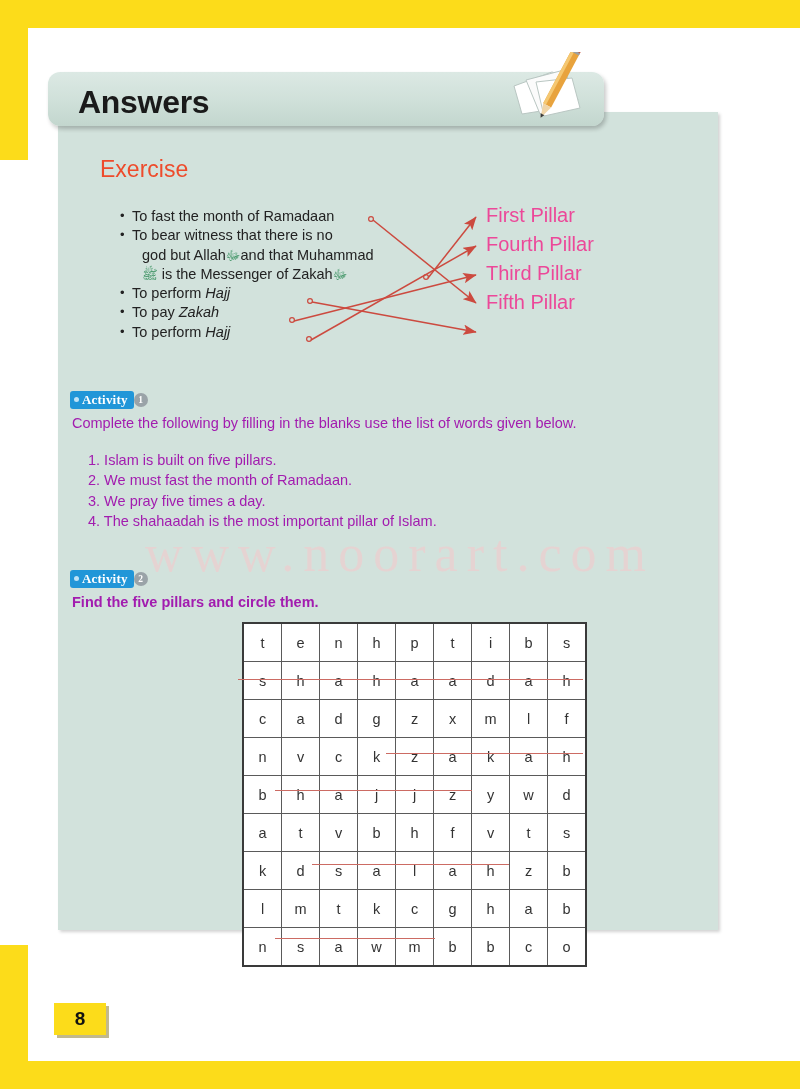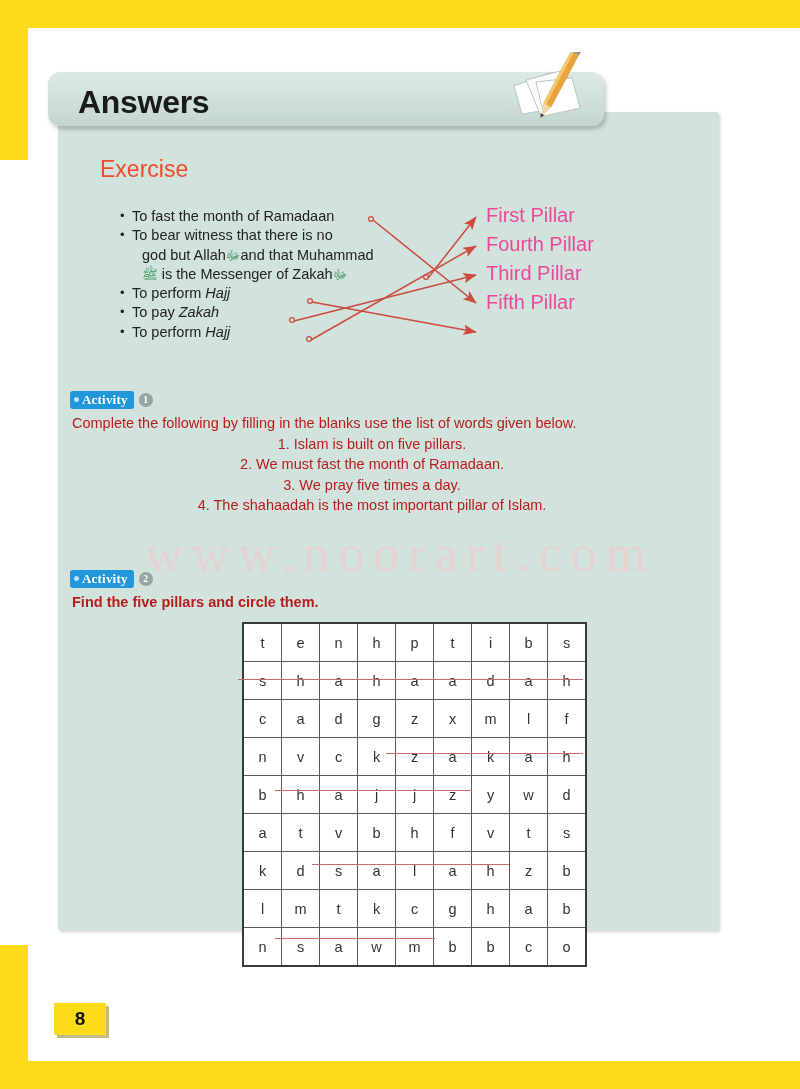--- a/index.html
+++ b/index.html
@@ -64,43 +64,43 @@
 
   .pillars{position:absolute;left:428px;top:8px;width:190px;}
   .pillars div{
     font-size:20px;color:#ec4899;height:29px;line-height:17px;
   }
 
   .wires{position:absolute;left:0;top:0;width:660px;height:160px;
          pointer-events:none;}
 
   
-  .activity-row{position:absolute;display:flex;align-items:center;gap:5px;}
+  .activity-row{position:absolute;display:flex;align-items:center;}
   .badge{
     display:inline-flex;align-items:center;
     background:#2196d8;color:#fff;
     font-family:"Liberation Serif",serif;font-weight:bold;
     font-size:13px;line-height:13px;
     padding:2px 6px 3px 4px;border-radius:3px;
     letter-spacing:.2px;
   }
   .badge .dot{
     width:5px;height:5px;border-radius:50%;background:#bfe3f7;
     margin-right:3px;display:inline-block;
   }
   .badge-num{
     display:inline-flex;align-items:center;justify-content:center;
     width:14px;height:14px;border-radius:50%;
     background:#9aa3a8;color:#fff;
     font-size:9.5px;font-weight:bold;
     font-family:"Liberation Serif",serif;
   }
 
-  .body-text{position:absolute;font-size:14.5px;color:#b91c1c;line-height:20.5px;}
-  .body-text ol{margin:0;padding:0;list-style:none;text-align:center;}
+  .body-text{position:absolute;font-size:14.5px;color:#a21caf;line-height:20.5px;}
+  .body-text ol{margin:16px;padding:0;list-style:none;}
   .body-text ol li{font-size:14.5px;line-height:20.5px;}
 
   
   .grid-wrap{position:absolute;left:242px;top:622px;}
   table.wordsearch{
     border-collapse:collapse;background:#fff;
     border:2px solid #3a3a3a;
   }
   table.wordsearch td{
     width:35px;height:35px;

